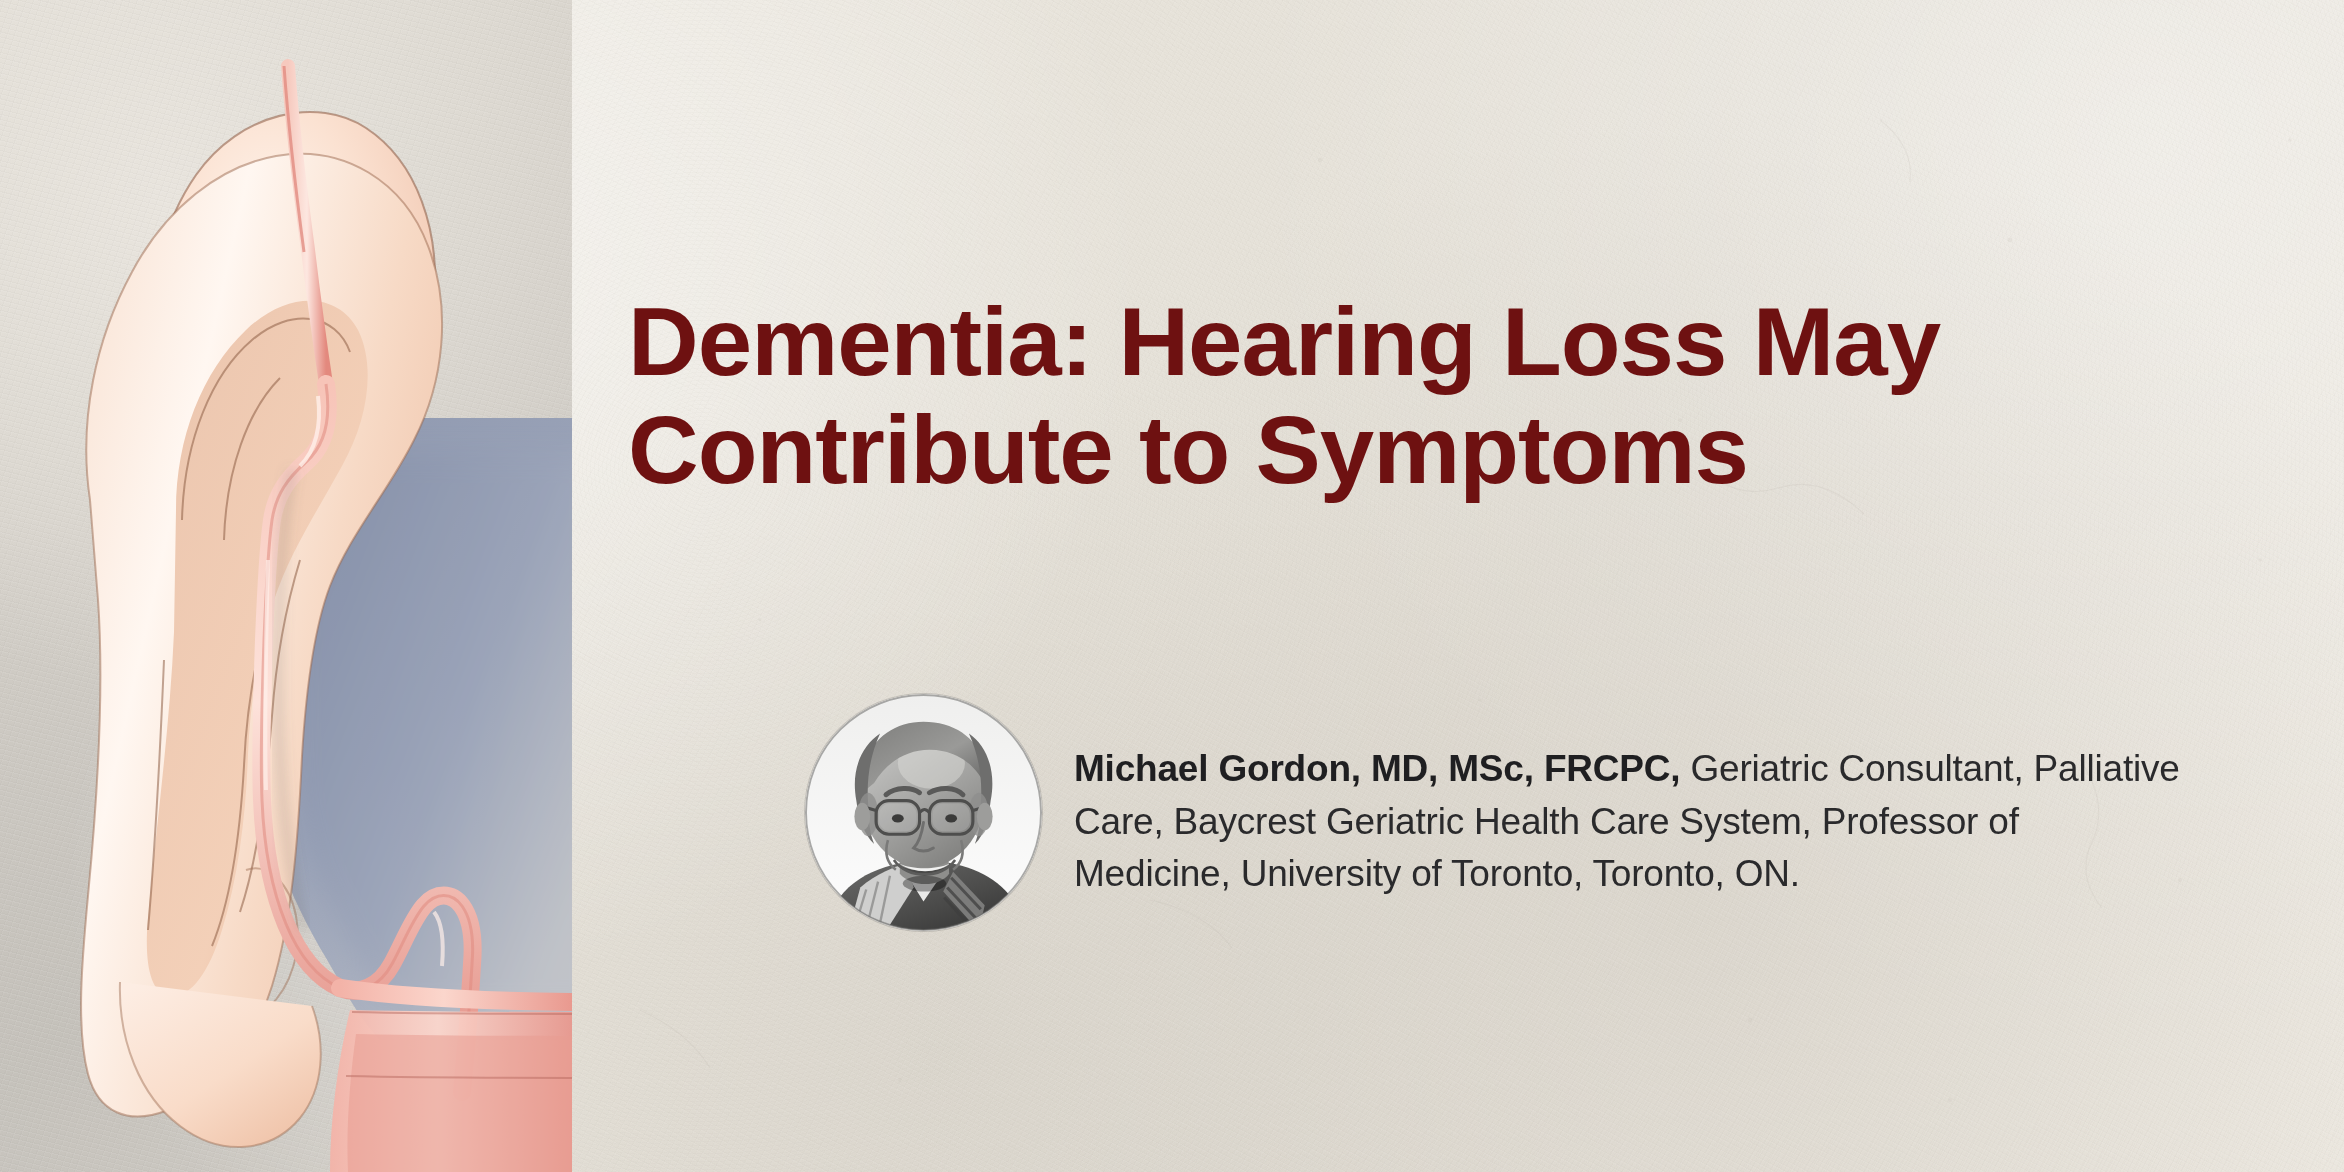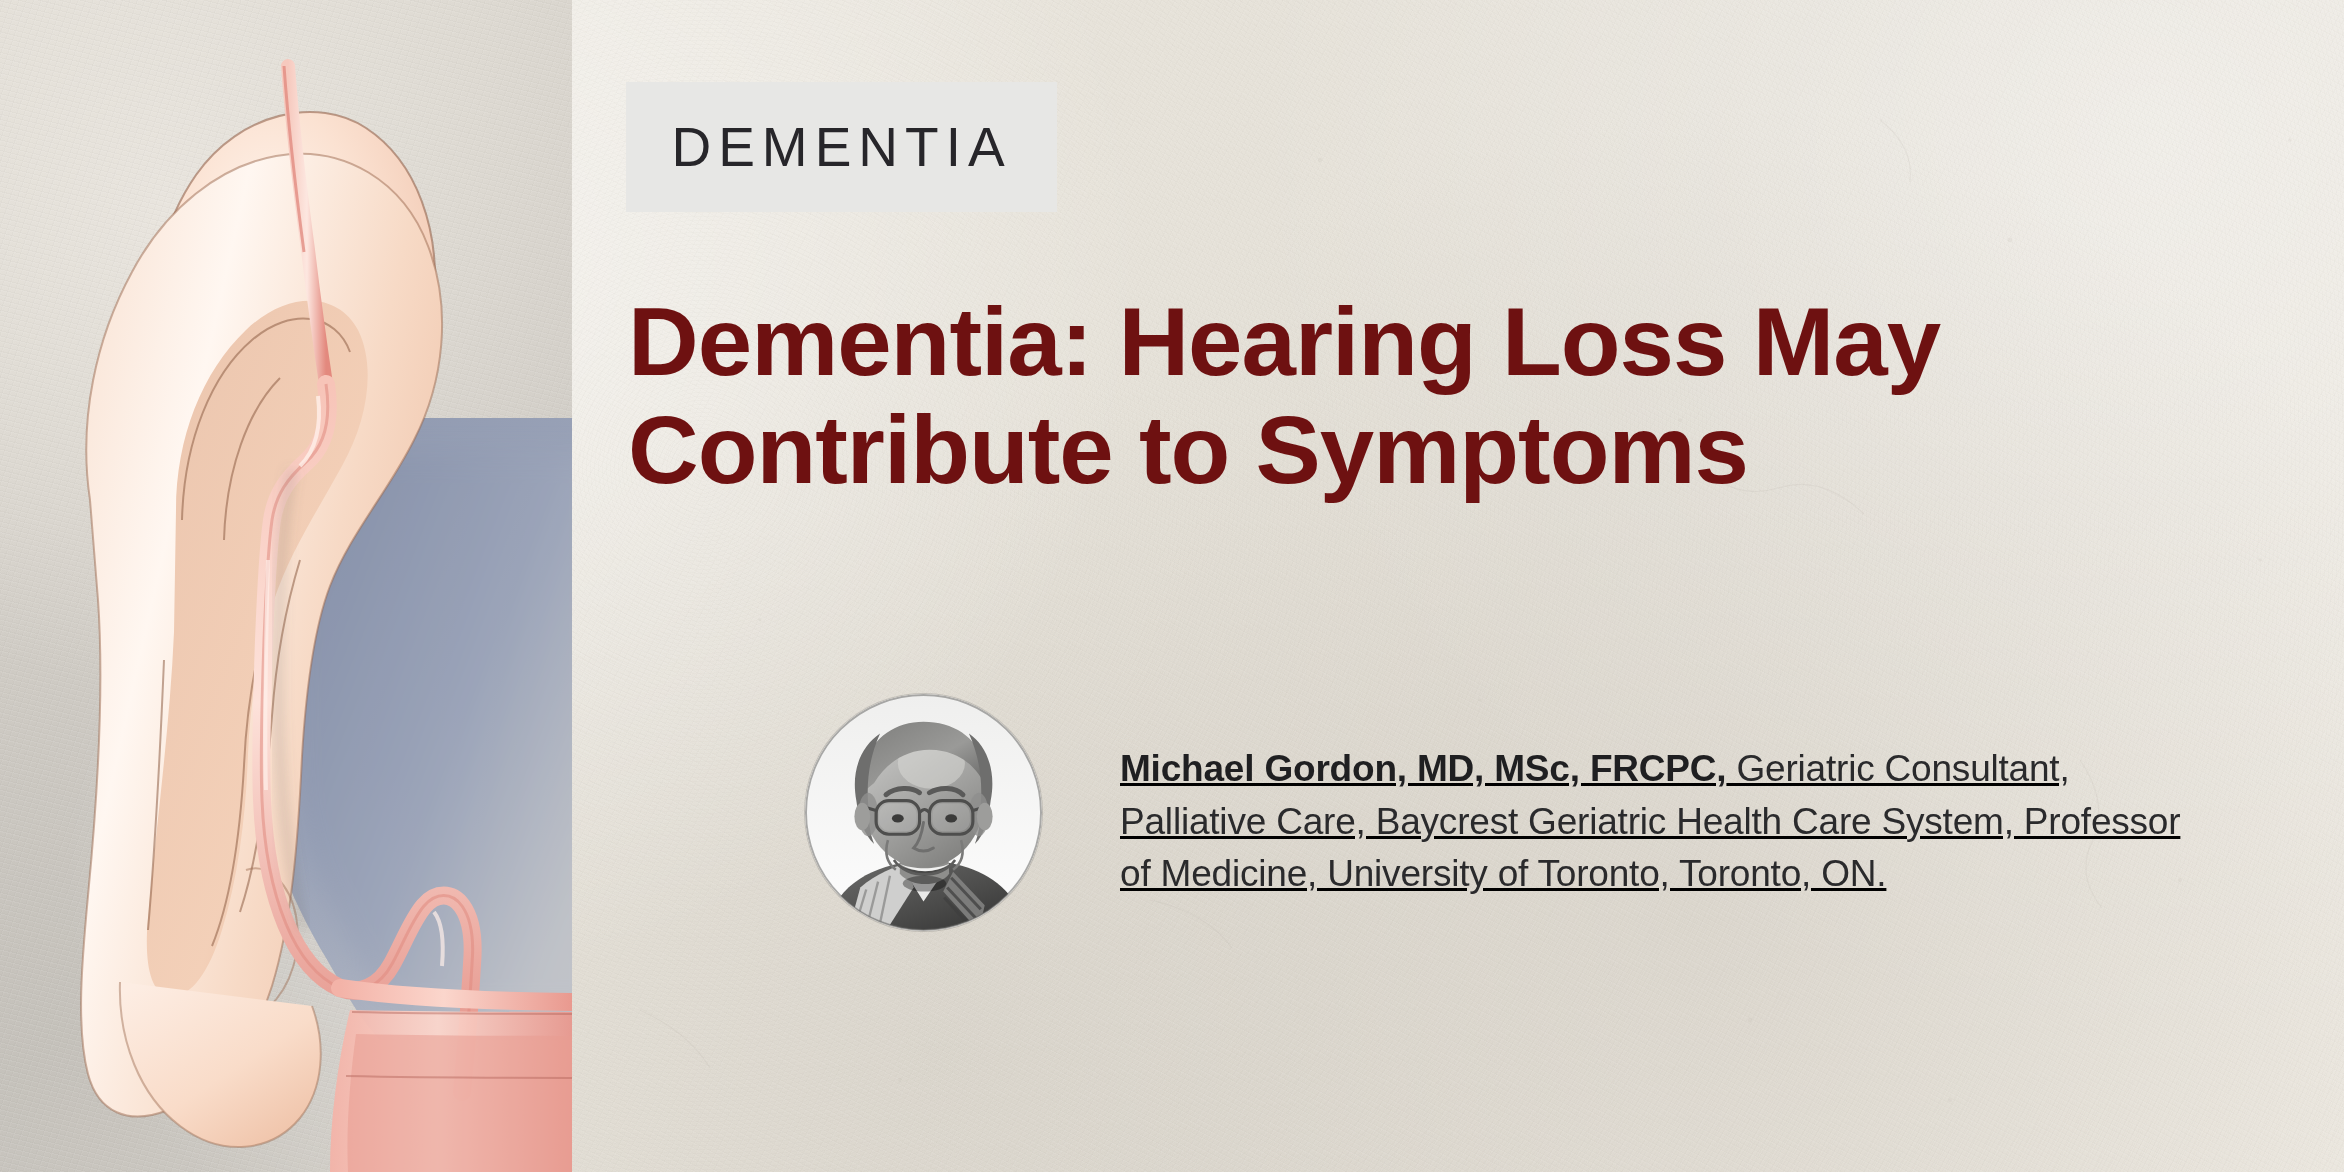--- a/index.html
+++ b/index.html
@@ -122,22 +122,21 @@
   .title .ln { display: block; white-space: nowrap; }
 
   
   .author-block {
     position: absolute;
     left: 805px;
     top: 694px;
     width: 1380px;
     display: flex;
     align-items: flex-start;
-    gap: 78px;
-    text-decoration: underline;
+    gap: 32px;
   }
   .avatar {
     position: relative;
     flex: 0 0 auto;
     width: 237px;
     height: 237px;
     border-radius: 50%;
     overflow: hidden;
     background: #f2f1ef;
     box-shadow: 0 0 0 1px rgba(80,80,80,0.22);
@@ -336,23 +335,20 @@
       <path d="M318 396 C322 430 314 452 300 466" fill="none" stroke="#FFF0EA" stroke-width="4" stroke-opacity=".8"></path>
       <path d="M268 560 C266 640 264 720 266 790" fill="none" stroke="#FFF0EA" stroke-width="4" stroke-opacity=".7"></path>
       <path d="M434 912 C442 922 444 942 442 966" fill="none" stroke="#FFF0EA" stroke-width="4" stroke-opacity=".7"></path>
 
       <path d="M292 470 C282 520 278 600 278 680 C278 770 286 860 304 930" fill="none" stroke="#6F6A66" stroke-width="9" stroke-opacity=".22" filter="url(#soft)"></path>
 
       <rect x="560" y="0" width="40" height="1172" fill="none"></rect>
     </svg>
   </div>
 
-  <div class="cat-box">
-    <span class="cat-label">DEMENTIA</span>
-  </div>
 
   <h1 class="title">
     <span class="ln">Dementia: Hearing Loss May</span>
     <span class="ln">Contribute to Symptoms</span>
   </h1>
 
   <div class="author-block">
 
     <div class="avatar">
       <svg viewBox="0 0 240 240">

